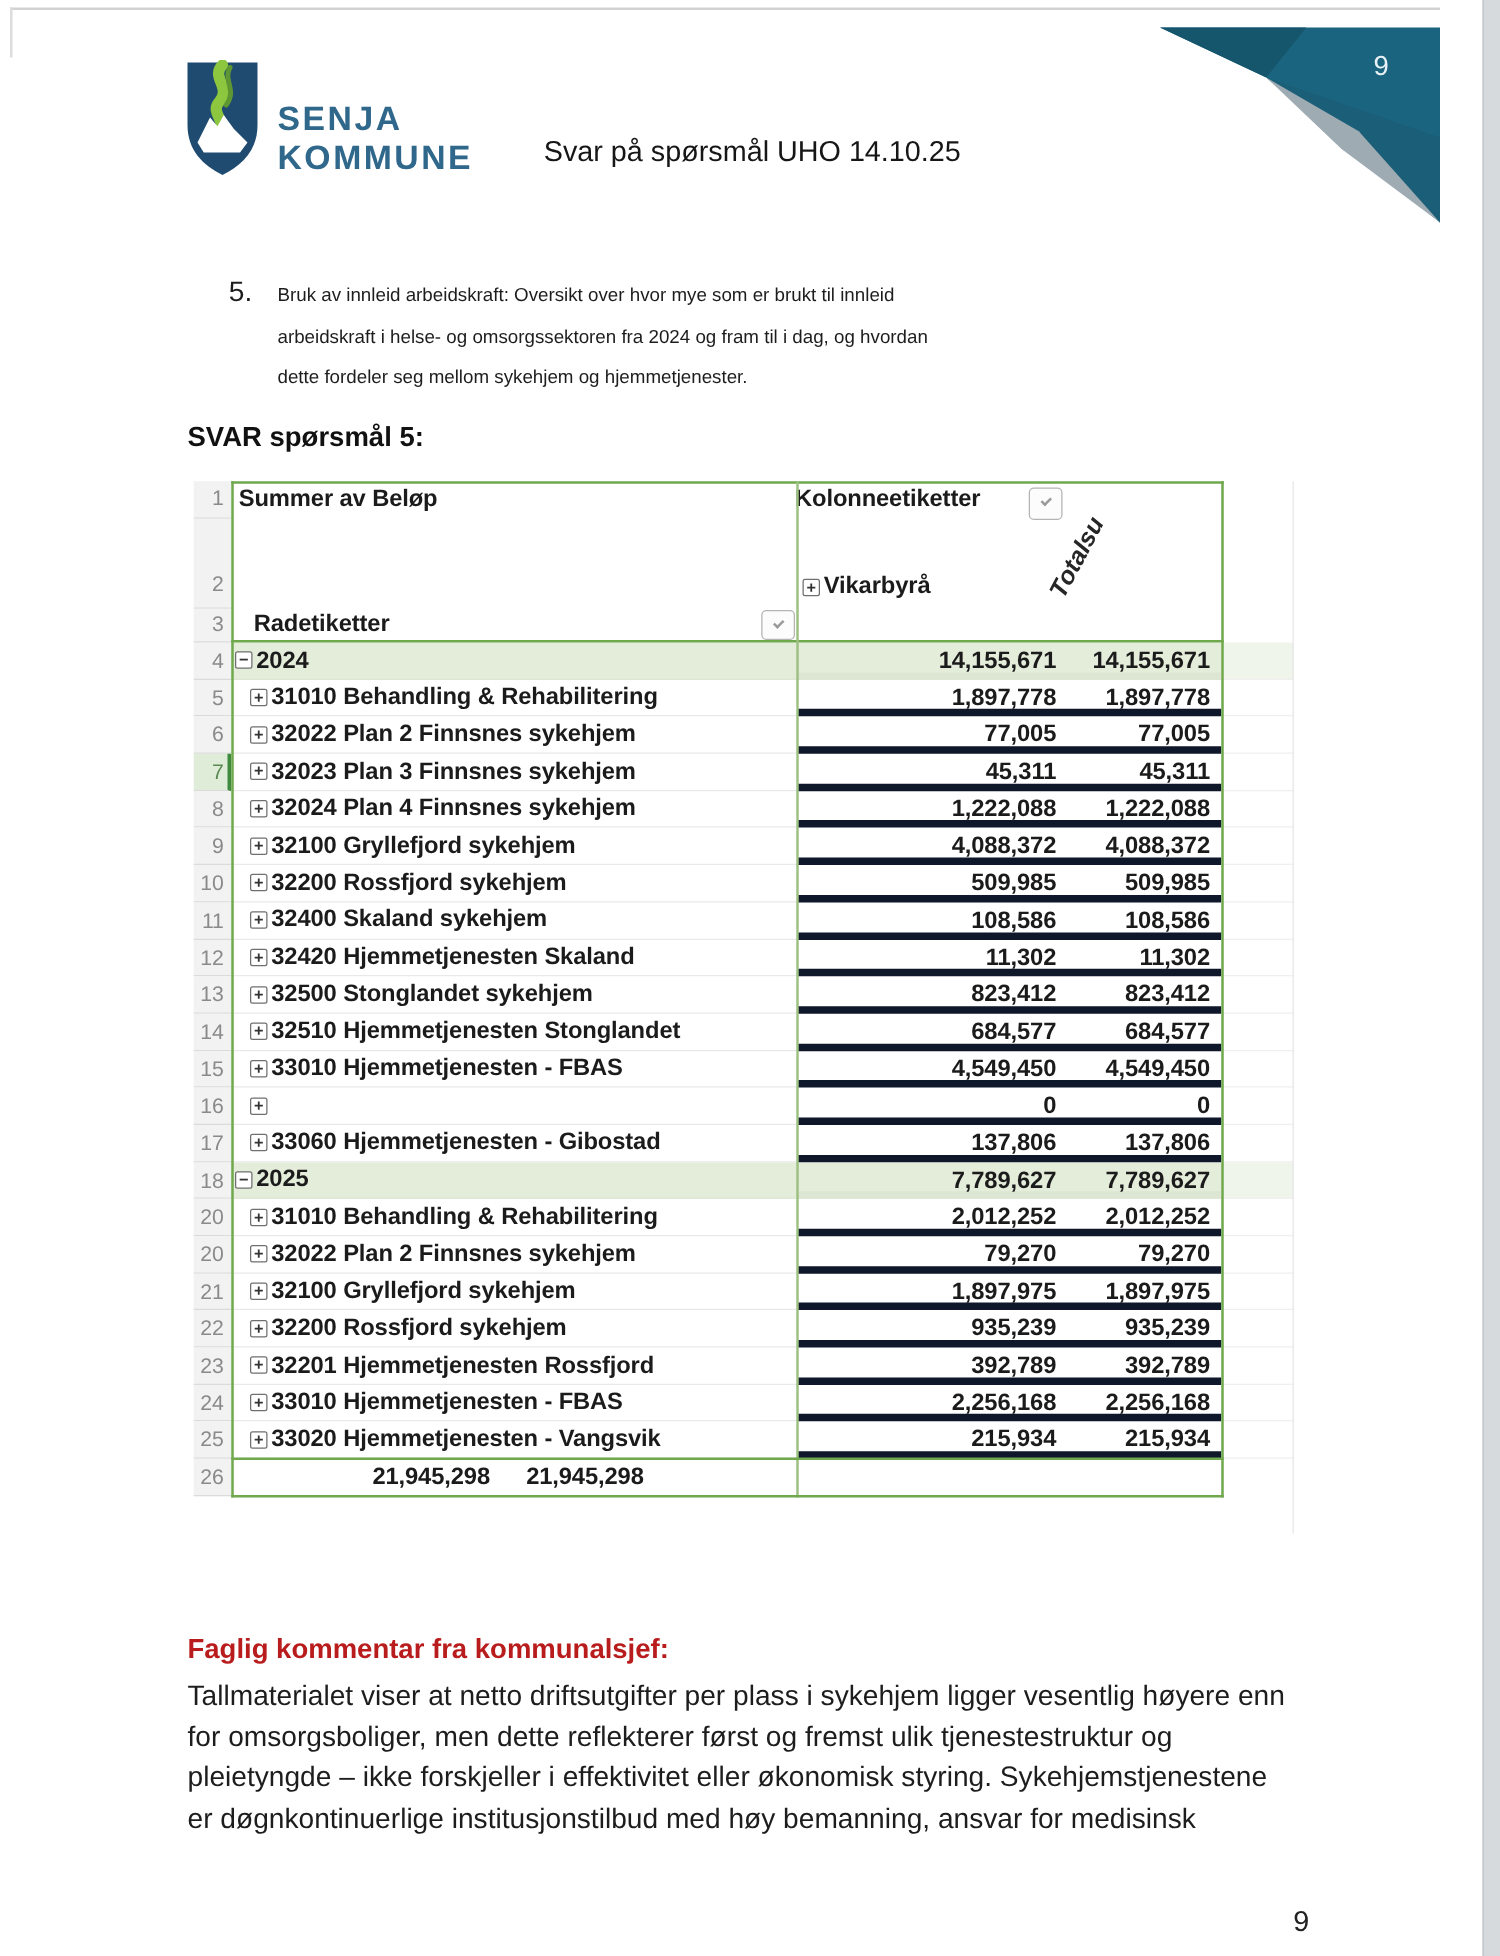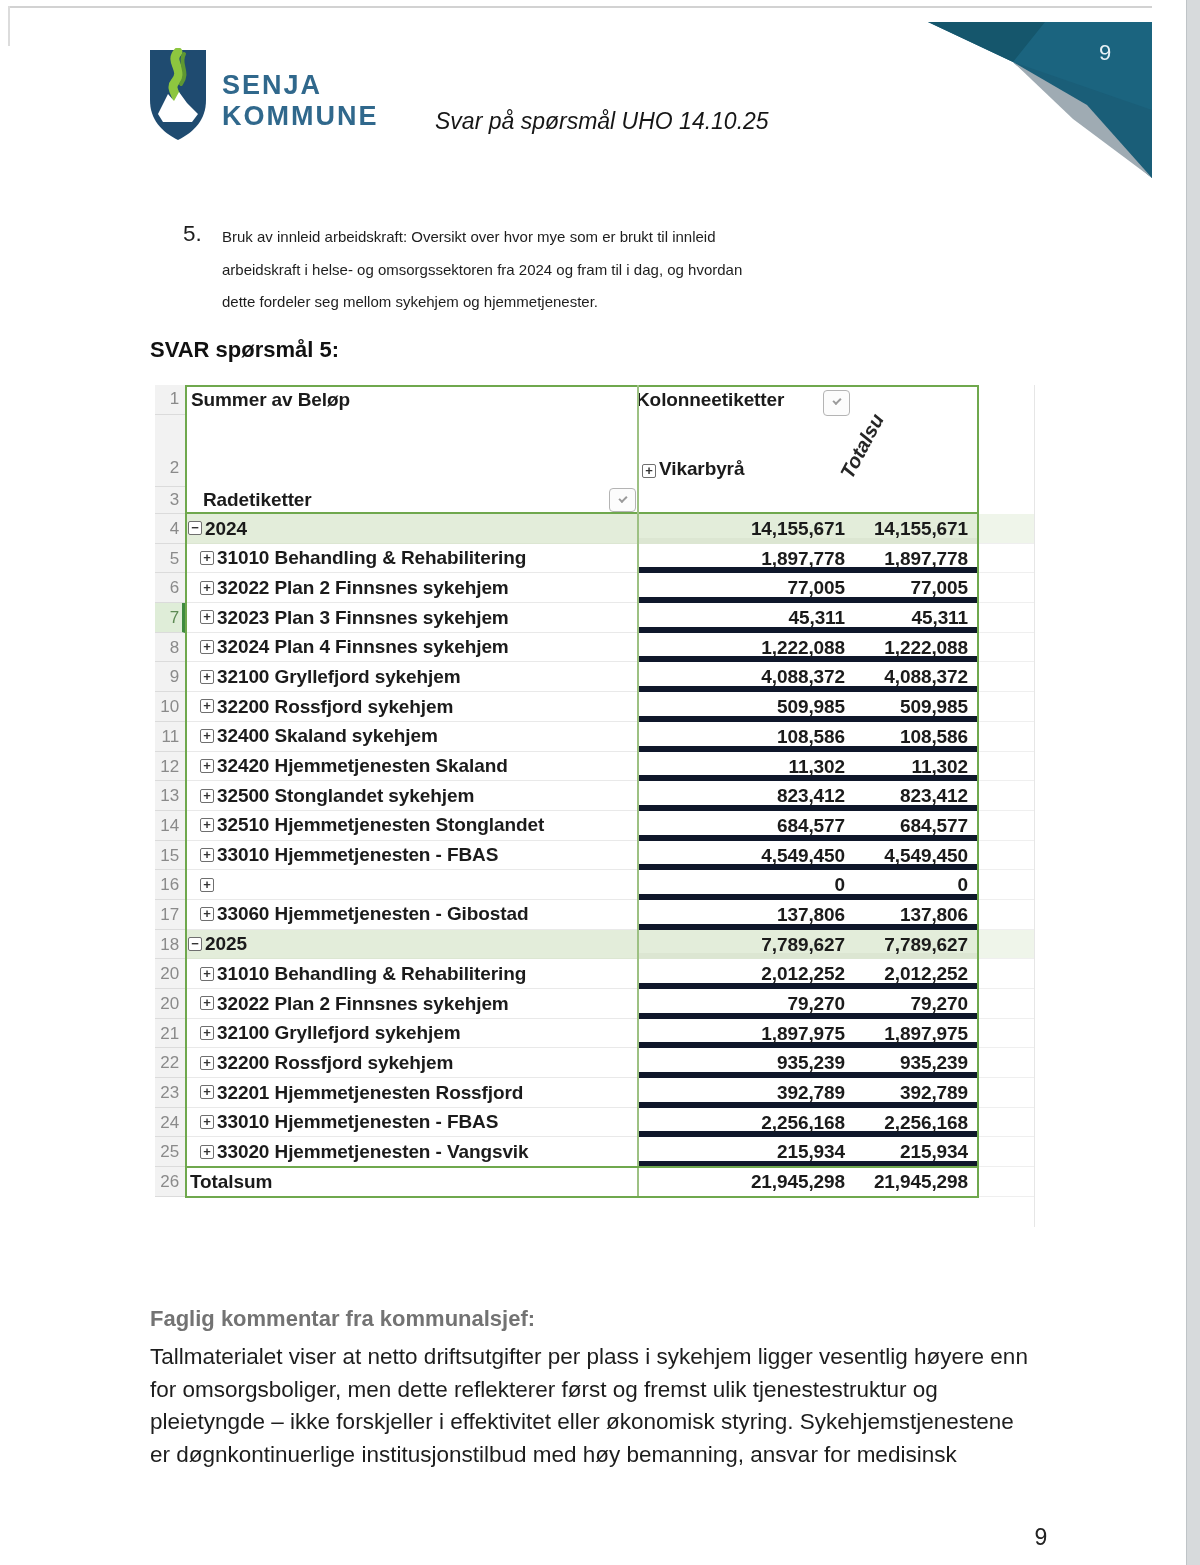--- a/index.html
+++ b/index.html
@@ -10,24 +10,24 @@
     font-family:"Liberation Sans", sans-serif;
     color:#1d1d1d;
     overflow:hidden;
   }
   
   .scan-top { position:absolute; left:8px; top:6px; width:1144px; height:2px; background:#d2d2d2; }
   .scan-left { position:absolute; left:8px; top:6px; width:2px; height:40px; background:#dcdcdc; }
   .scan-right { position:absolute; right:0; top:0; width:14px; height:1565px; background:#d7dadc; border-left:1px solid #bfc4c7; }
 
   
-  .logo-wrap { position:absolute; left:148px; top:48px; display:flex; align-items:center; }
+  .logo-wrap { position:absolute; left:148px; top:48px; display:flex; align-items:flex-end; }
   .logo-shield { width:60px; height:94px; }
   .logo-text { margin-left:14px; margin-top:12px; color:#30688C; font-weight:600; letter-spacing:2px; font-size:27px; line-height:31px; }
-  .doc-title { position:absolute; left:435px; top:108px; font-size:23px; color:#161616;font-style:italic; }
+  .doc-title { position:absolute; left:435px; top:108px; font-size:23px; color:#161616; }
 
   .corner-svg { position:absolute; left:925px; top:20px; }
   .corner-num { position:absolute; left:1090px; top:40px; width:30px; text-align:center; font-size:22px; color:#e8f1f5; }
 
   
   .q-num { position:absolute; left:183px; top:221px; font-size:22.5px; }
   .q-text { position:absolute; left:222px; top:221px; width:820px; font-size:15px; line-height:32.5px; white-space:pre-line; }
   .svar-heading { position:absolute; left:150px; top:337px; font-size:22px; font-weight:700; color:#111; }
 
   
@@ -84,21 +84,21 @@
   .gl-top    { left:30px; top:0; width:794px; height:2px; }
   .gl-hdrbot { left:30px; top:127px; width:794px; height:2px; }
   .gl-left   { left:30px; top:0; width:2px; height:813px; }
   .gl-right  { left:822px; top:0; width:2px; height:813px; }
   .gl-mid    { left:482px; top:0; width:2px; height:813px; background:#9DC183; }
   .gl-t26top { left:30px; top:781px; width:794px; height:2px; }
   .gl-t26bot { left:30px; top:811px; width:794px; height:2px; }
   .ext-v { position:absolute; left:879px; top:0; width:1px; height:842px; background:#E6E6E6; }
 
   
-  .comment-heading { position:absolute; left:150px; top:1306px; font-size:22px; font-weight:700; color:#737373; }
+  .comment-heading { position:absolute; left:150px; top:1306px; font-size:22px; font-weight:700; color:#b91c1c; }
   .comment-body { position:absolute; left:150px; top:1341px; width:950px; font-size:22.5px;
                   line-height:32.5px; white-space:pre-line; }
   .footer-num { position:absolute; left:1026px; top:1524px; width:30px; text-align:center; font-size:23px; color:#222; }
 </style>
 </head>
 <body>
 
 <div class="scan-top"></div>
 <div class="scan-left"></div>
 <div class="scan-right"></div>
@@ -363,23 +363,20 @@
         <div class="plabel">
           <div class="ebox">+</div>
           <div class="ltext">33020 Hjemmetjenesten - Vangsvik</div>
         </div>
         <div class="pv v1">215,934</div>
         <div class="pv v2">215,934</div>
         <div class="pext"></div>
       </div>
       <div class="prow total">
         <div class="rn">26</div>
-        <div class="plabel">
-          <div class="ltext">Totalsum</div>
-        </div>
         <div class="pv v1">21,945,298</div>
         <div class="pv v2">21,945,298</div>
         <div class="pext"></div>
       </div>
     </div>
   <div class="ext-v"></div>
   <div class="gl gl-top"></div>
   <div class="gl gl-hdrbot"></div>
   <div class="gl gl-left"></div>
   <div class="gl gl-right"></div>

